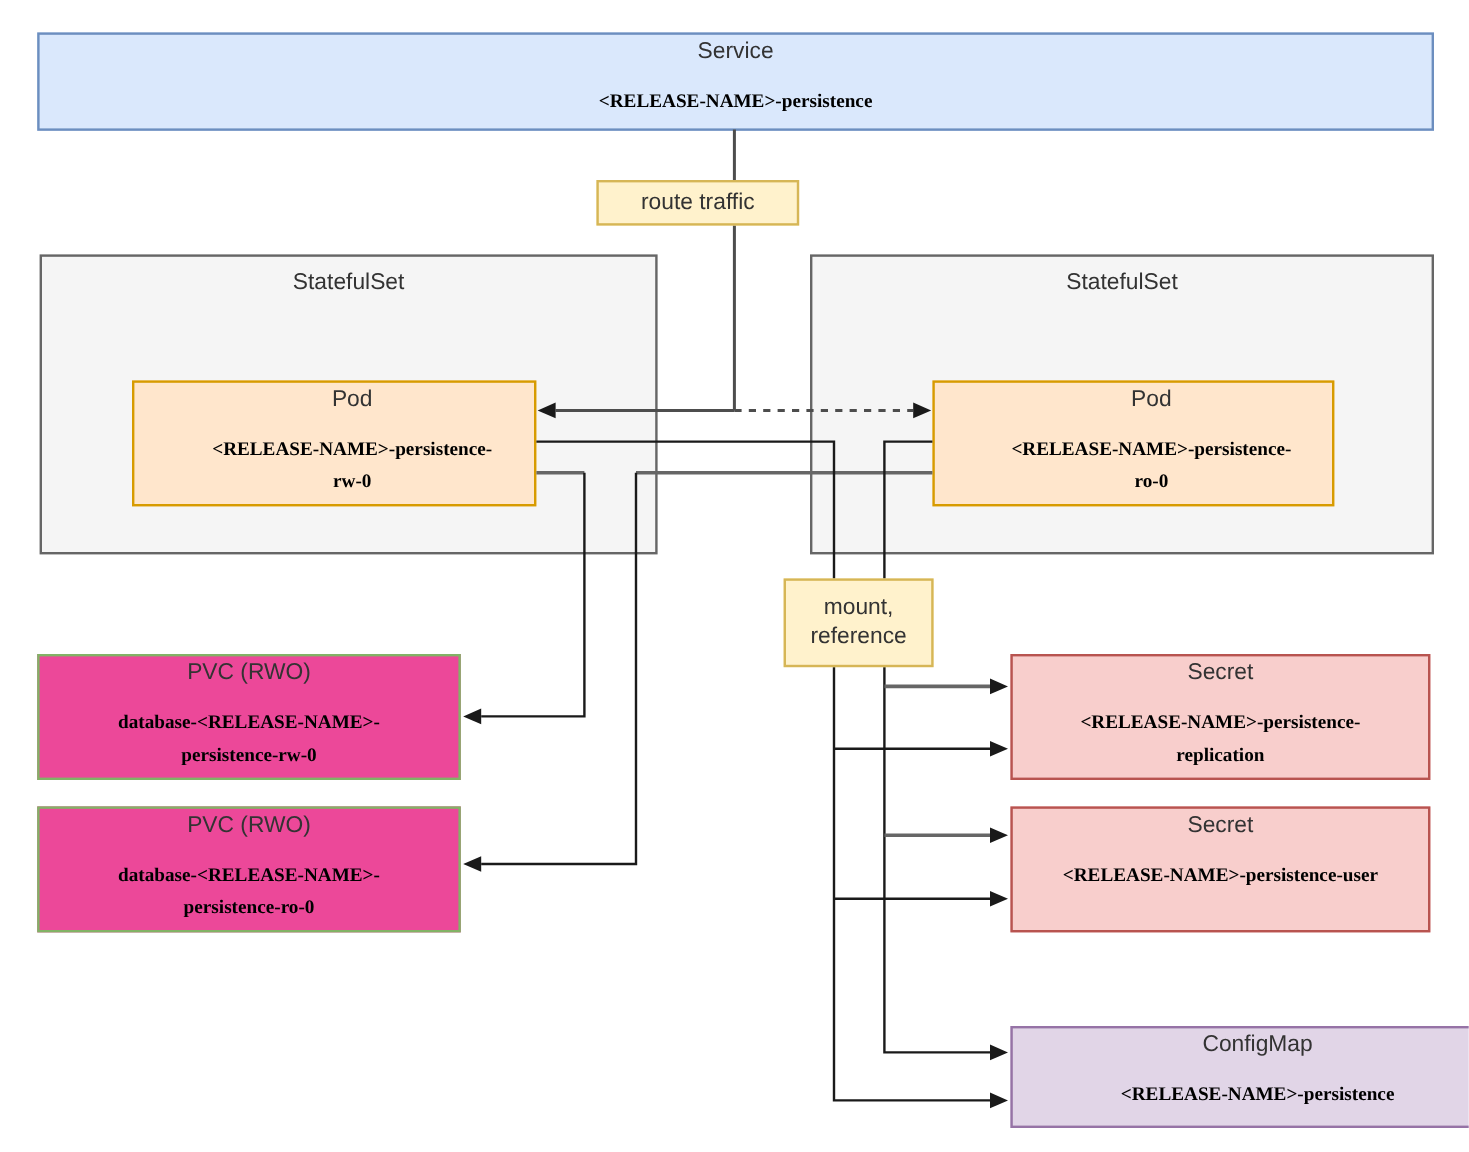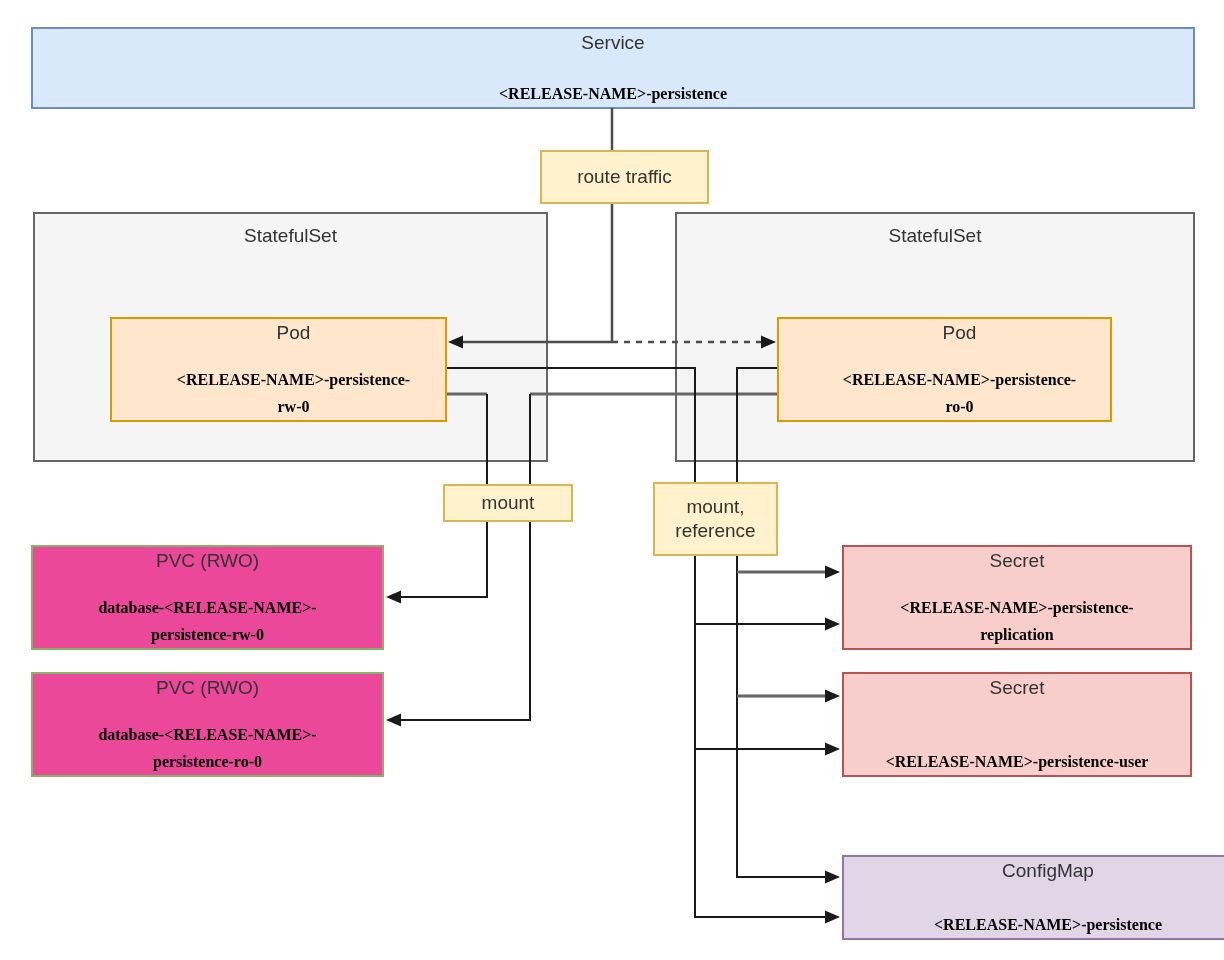--- a/index.html
+++ b/index.html
@@ -2,21 +2,21 @@
 <html><head>
 <meta charset="utf-8">
 <style>
   html,body{margin:0;padding:0;background:#ffffff;}
   .canvas{
     position:relative;width:1224px;height:960px;background:#ffffff;overflow:hidden;
     font-family:"Liberation Sans",sans-serif;
   }
   .node{
     position:absolute;box-sizing:border-box;
-    display:flex;flex-direction:column;align-items:center;justify-content:space-between;
+    display:flex;flex-direction:column;align-items:center;justify-content:flex-start;
     text-align:center;z-index:1;
   }
   .node.top{justify-content:flex-start;padding-top:8px;}
   .node-title{
     font-size:19px;color:#333333;line-height:1.45;
     font-family:"Liberation Sans",sans-serif;
   }
   .node-name{
     font-family:"Liberation Serif",serif;font-weight:bold;font-size:16px;color:#000000;
     white-space:pre-line;line-height:1.7;margin-top:14px;
@@ -132,20 +132,19 @@
 
     <g>
       <path class="ln-black" d="M777 368 H737 V877 H825"></path>
       <path class="ln-gray" d="M737 572 H825 M737 696 H825"></path>
       <polygon class="ah" points="840,572 825,565.5 825,578.5"></polygon>
       <polygon class="ah" points="840,696 825,689.5 825,702.5"></polygon>
       <polygon class="ah" points="840,877 825,870.5 825,883.5"></polygon>
     </g>
   </svg>
 
-  <div class="edge-label" style="left:540px;top:150px;width:169px;height:54px">route traffic</div>
+  <div class="edge-label" style="left:497px;top:150px;width:169px;height:38px">route traffic</div>
 
-  <div class="edge-label" style="left:443px;top:484px;width:130px;height:38px">mount</div>
 
   <div class="edge-label" style="left:653px;top:482px;width:125px;height:74px">mount,
 reference</div>
 
 </div>
 
 </body></html>

